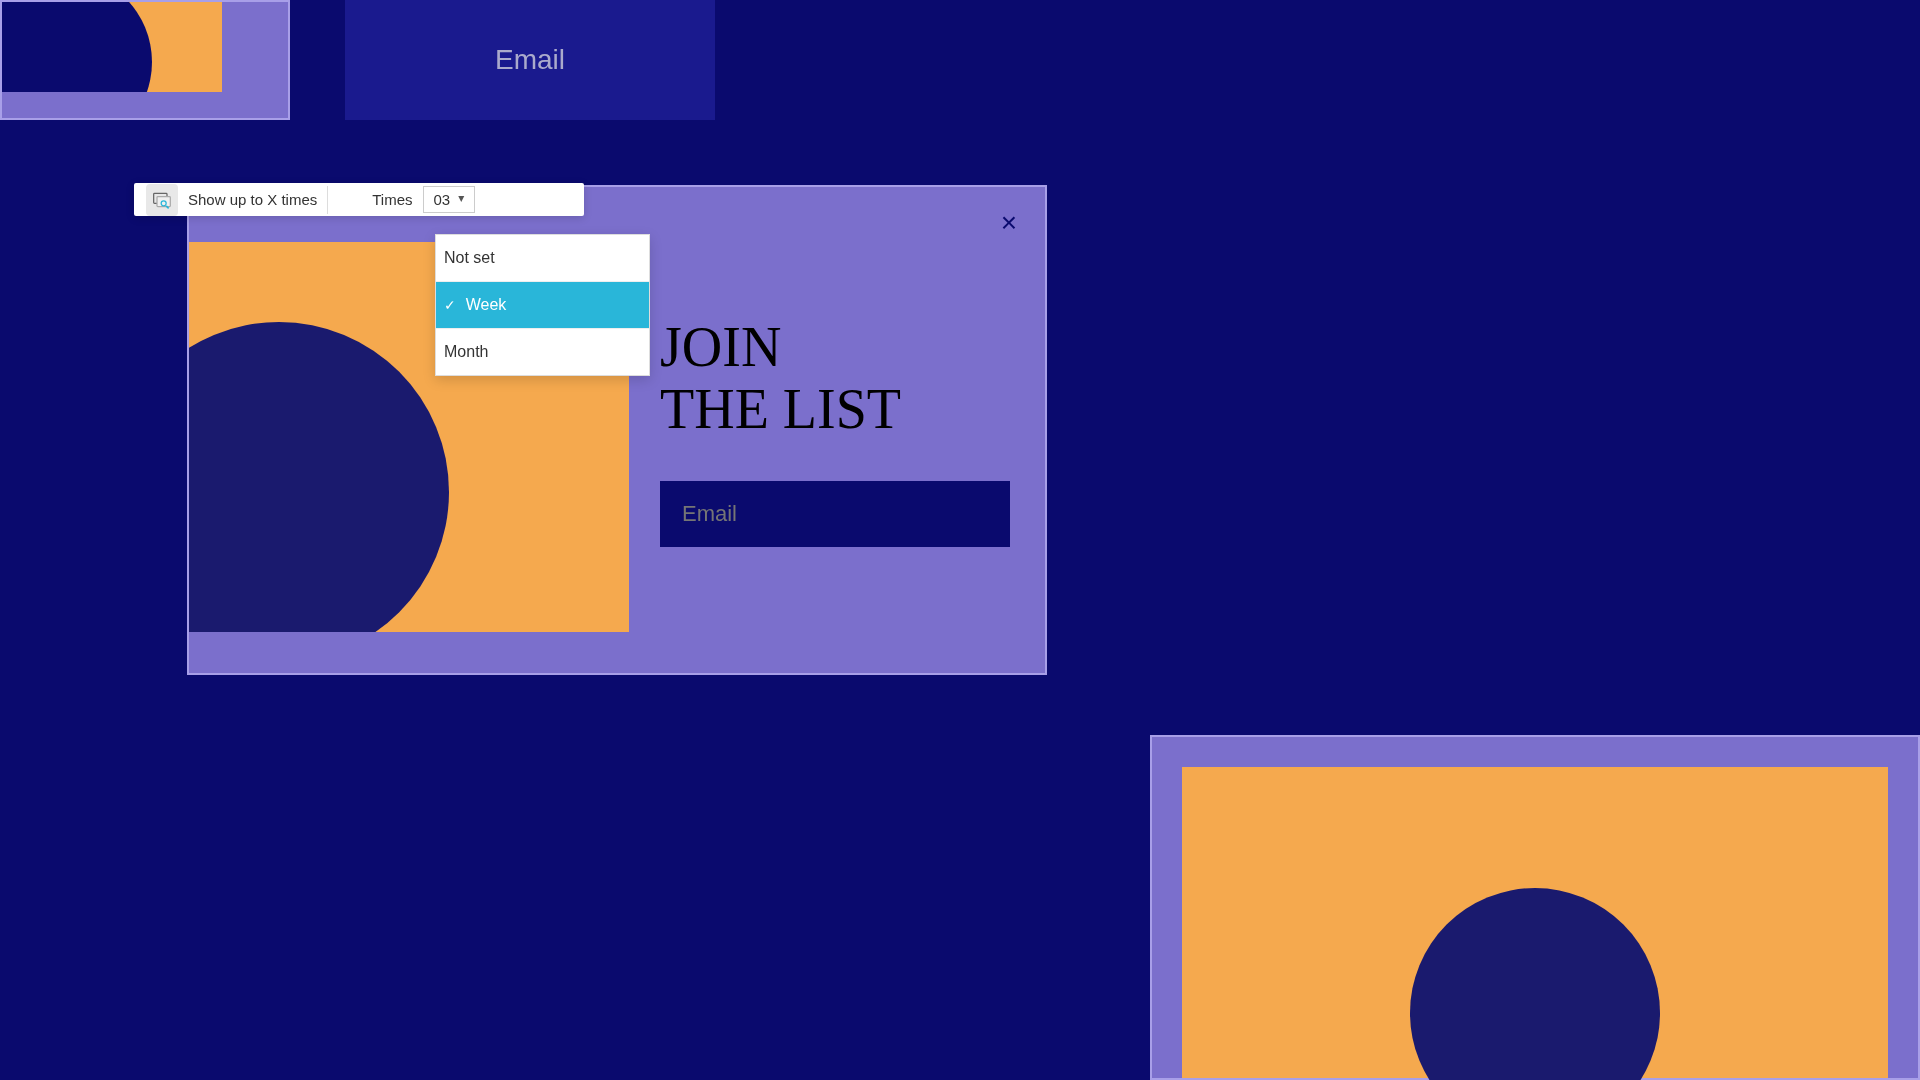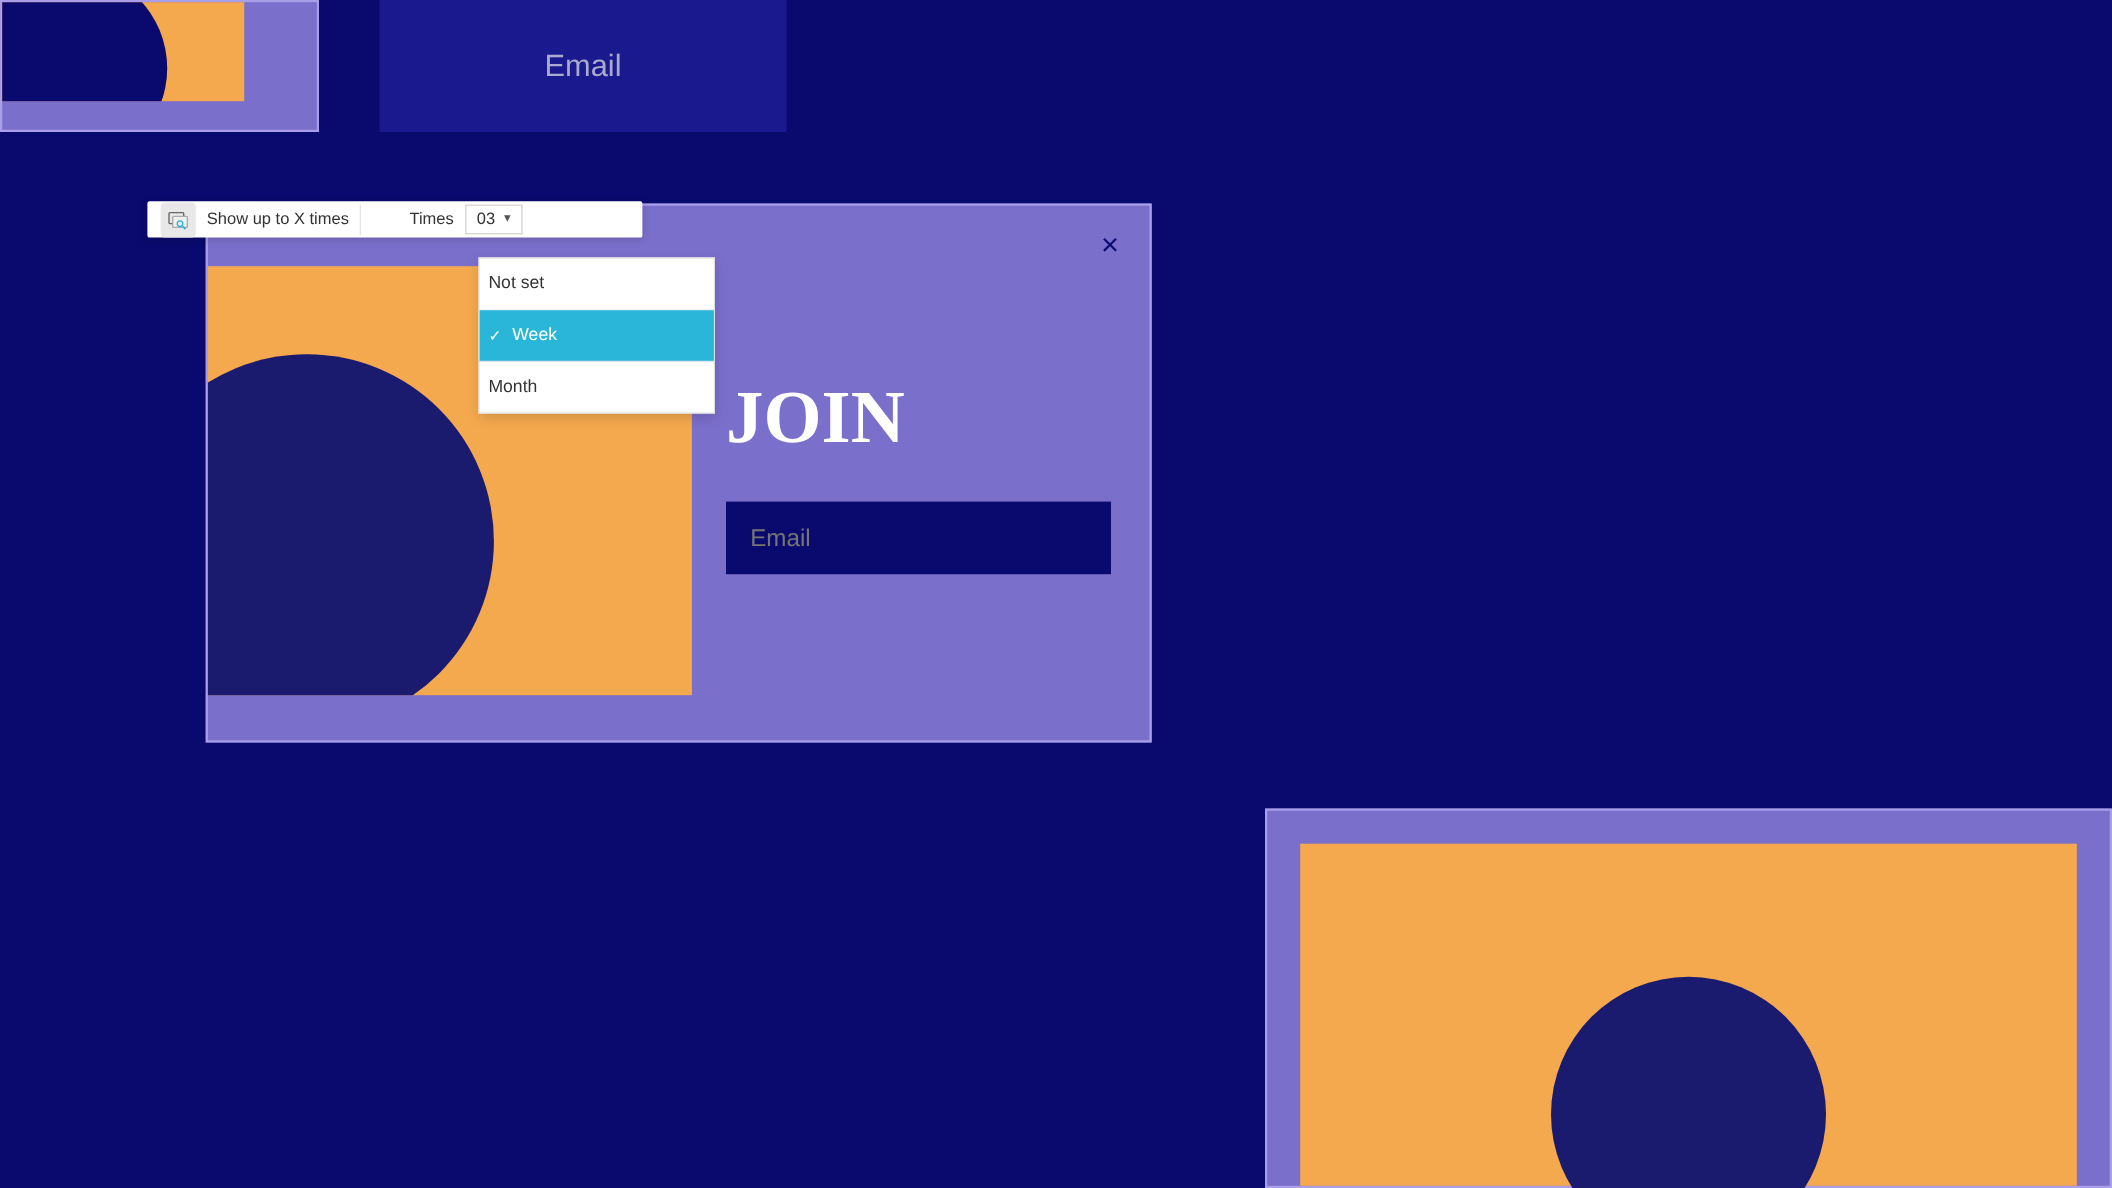--- a/index.html
+++ b/index.html
@@ -100,23 +100,23 @@
       right: 0;
       width: 420px;
       height: 490px;
       display: flex;
       flex-direction: column;
       justify-content: center;
       padding: 40px 35px;
     }
 
     .modal-title {
-      color: #ffffff;
-      font-size: 68px;
-      font-weight: 700;
+      color: #000000;
+      font-size: 56px;
+      font-weight: 400;
       font-family: Georgia, serif;
       line-height: 1.1;
       margin-bottom: 40px;
     }
 
     .email-input-modal {
       width: 100%;
       padding: 20px 22px;
       background-color: #0a0a6e;
       border: none;
@@ -324,20 +324,21 @@
   </div>
 </div>
 
 <div class="main-modal">
   <div class="modal-orange-section">
     <div class="circle-modal"></div>
   </div>
   <div class="modal-right-section">
     <div class="modal-title">
       <div>JOIN</div>
+      <div>THE LIST</div>
     </div>
     <input class="email-input-modal" type="email" placeholder="Email" style="">
   </div>
   <button class="close-button">×</button>
 </div>
 
 <div class="card-bottom-right">
   <div class="card-bottom-right-inner">
     <div class="circle-bottom"></div>
   </div>

